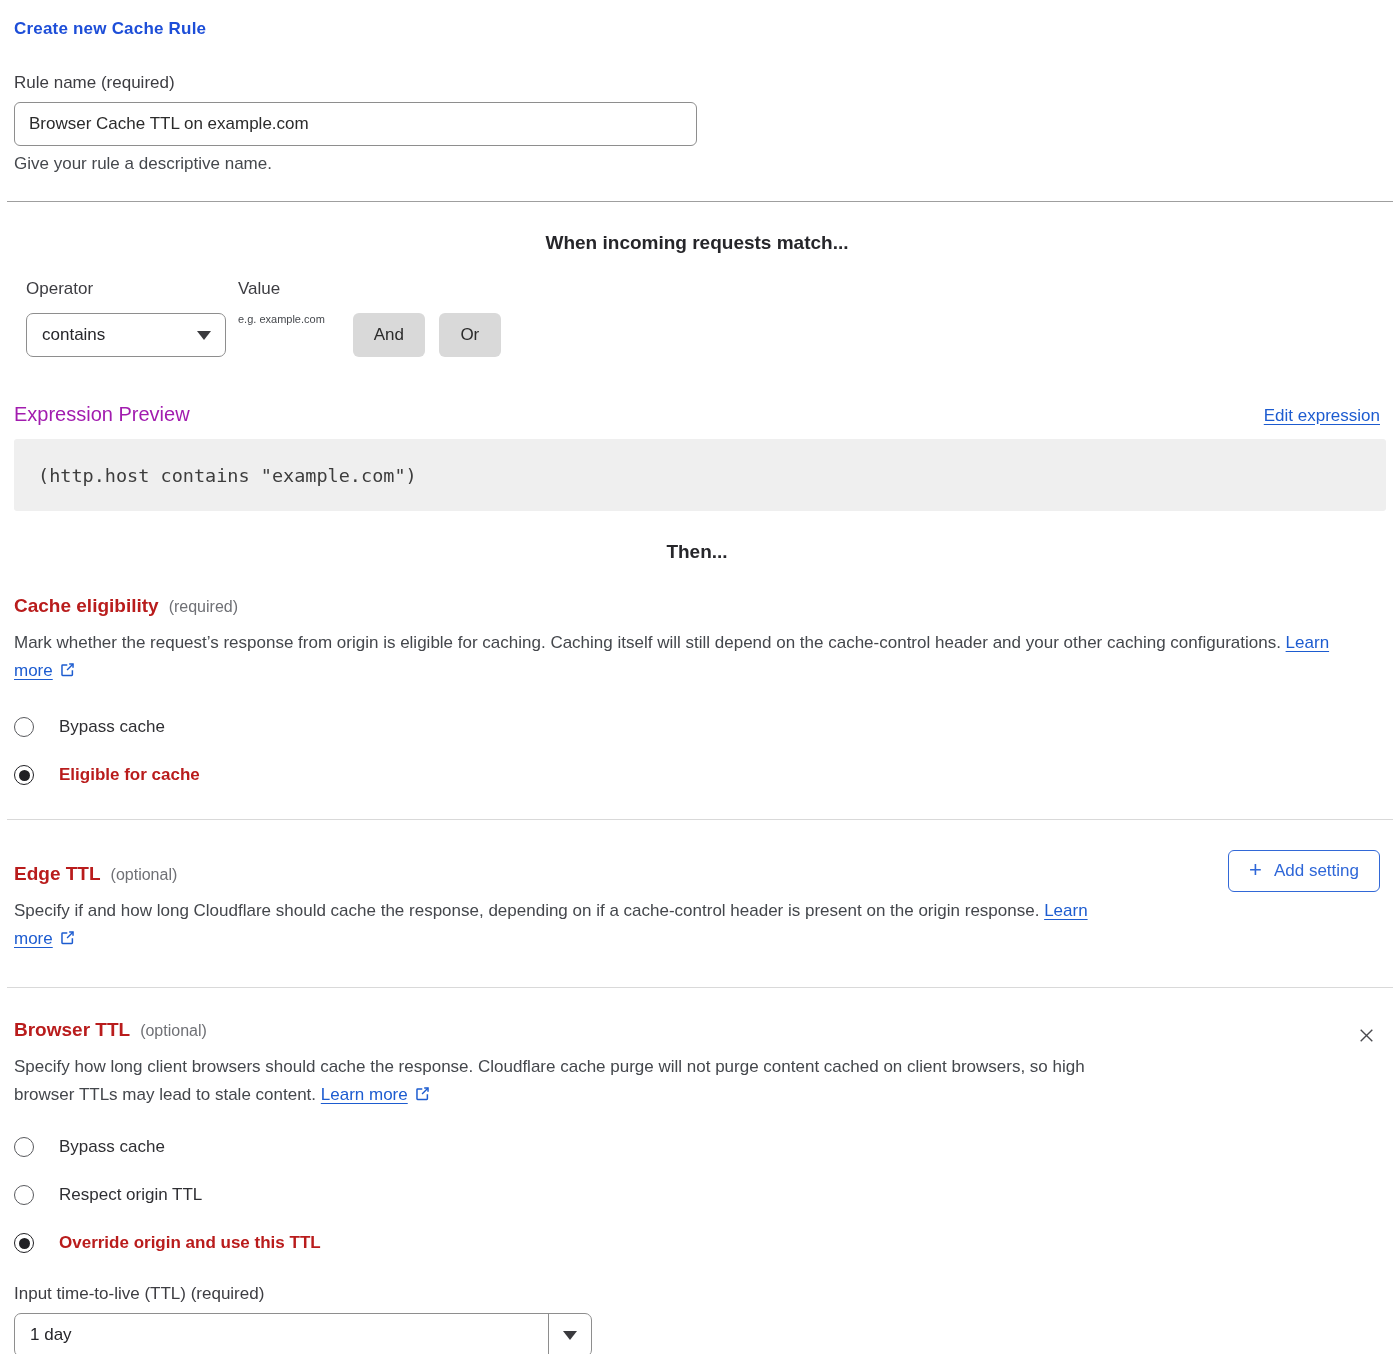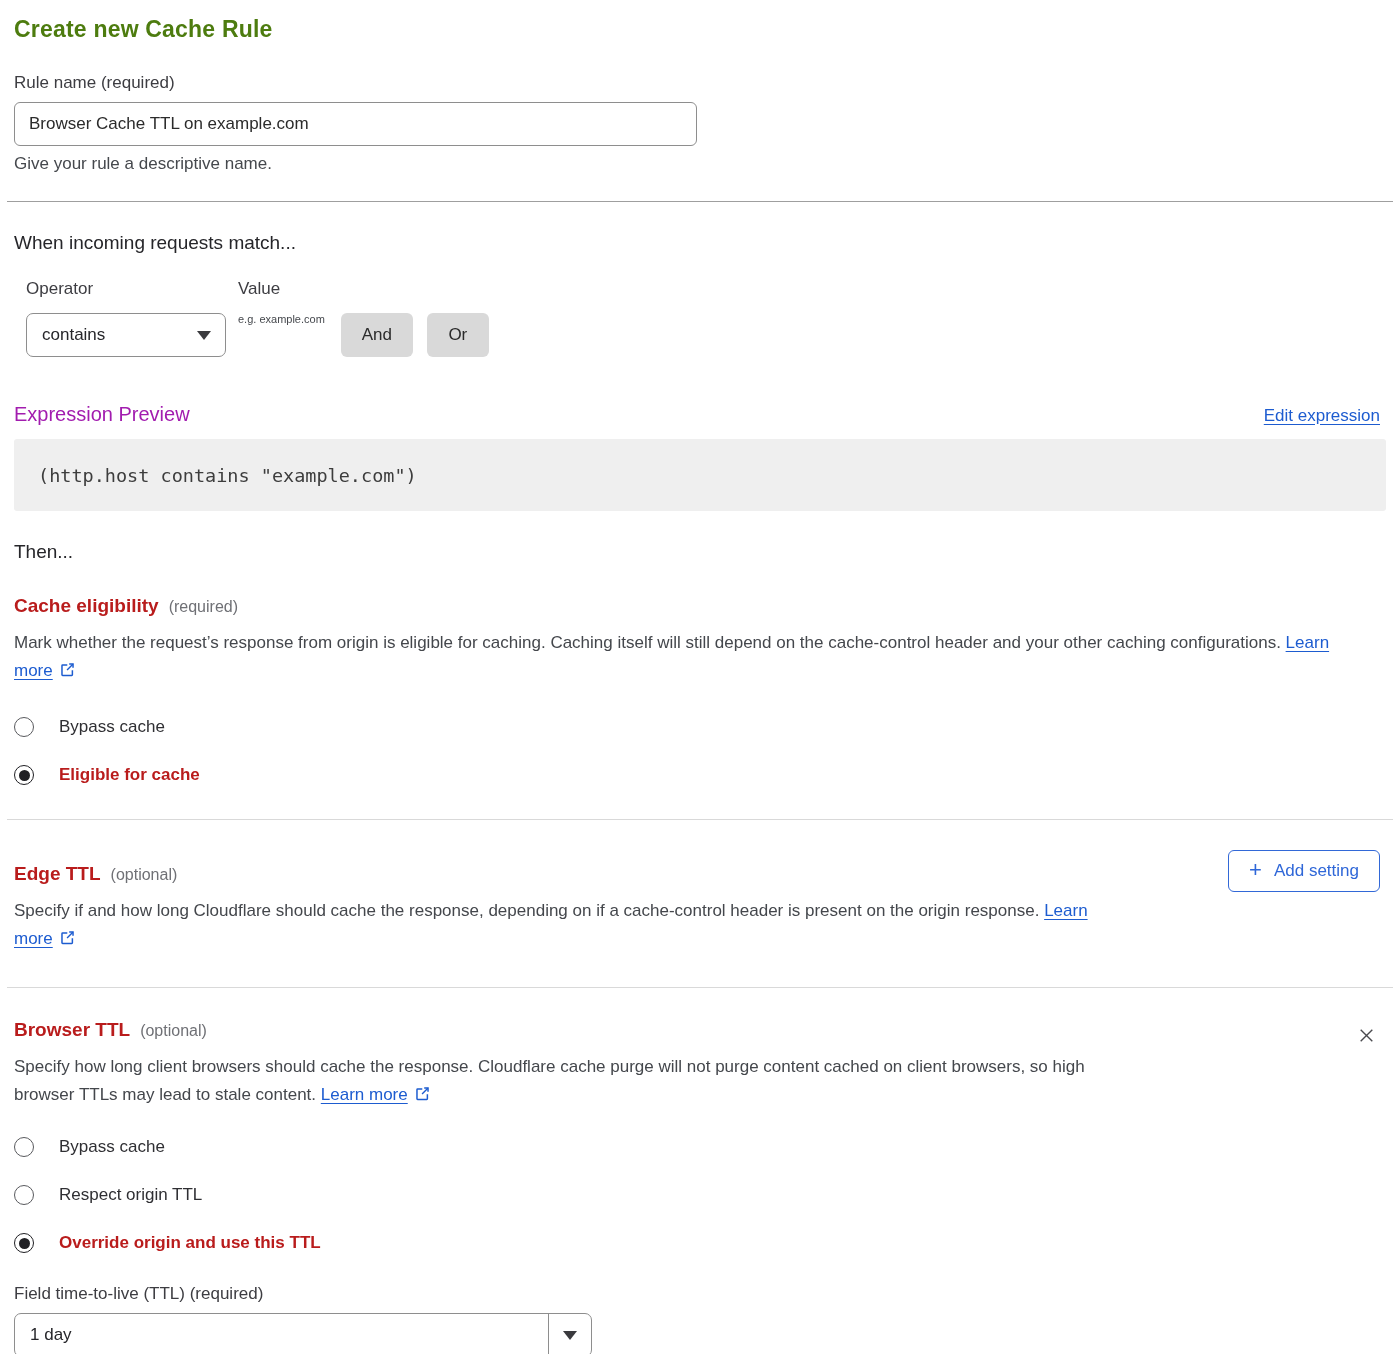--- a/index.html
+++ b/index.html
@@ -5,32 +5,32 @@
   * { box-sizing: border-box; }
   html,body { margin:0; padding:0; background:#ffffff; }
   body {
     width:1400px; height:1354px;
     font-family:"Liberation Sans", sans-serif;
     color:#2b2b2b;
     padding:12px 20px 16px 14px;
     position:relative;
     overflow:hidden;
   }
-  h1 { font-size:23px; font-weight:700; color:#4d7c0f; margin:2px 0 0 0; line-height:30px; letter-spacing:.2px; }
+  h1 { font-size:17px; font-weight:700; color:#1d4ed8; margin:2px 0 0 0; line-height:30px; letter-spacing:.2px; }
   .field-label { font-size:17px; color:#3d3d42; margin-top:29px; line-height:20px; }
   .text-input {
     display:block; width:683px; height:44px; margin-top:9px;
     border:1px solid #8e8e8e; border-radius:6px; padding:0 14px;
     font-family:"Liberation Sans", sans-serif; font-size:17px; color:#2b2b2b; background:#fff;
     outline:none;
   }
   .helper { font-size:17px; color:#45484d; margin-top:8px; line-height:20px; }
   hr.divider { border:none; border-top:1px solid #d9d9d9; margin:27px -13px 0 -7px; }
   hr.divider.dark { border-top-color:#9f9f9f; }
-  h2.section { font-size:19px; font-weight:400; color:#26262a; margin:29px 0 0 0; line-height:23px; }
+  h2.section { font-size:19px; font-weight:700; color:#26262a; margin:29px 0 0 0; line-height:23px;text-align:center; }
   
   .match-grid { display:flex; align-items:flex-start; margin-top:25px; }
   .col-label { font-size:17px; color:#3d3d42; line-height:20px; margin-bottom:14px; }
   .select-box {
     height:44px; border:1px solid #8e8e8e; border-radius:7px; background:#fff;
     display:flex; align-items:center; padding:0 34px 0 15px; position:relative;
     font-size:17px; color:#26262a; cursor:pointer;
   }
   .caret {
     position:absolute; right:14px; top:50%; margin-top:-4px;
@@ -41,21 +41,21 @@
   .ml12 { margin-left:12px; }
   .value-input {
     width:782px; height:44px; border:1px solid #8e8e8e; border-radius:7px;
     background:#e9effc; padding:0 14px; font-family:"Liberation Sans", sans-serif;
     font-size:17px; color:#26262a; outline:none; display:block;
   }
   .andor {
     height:44px; border:none; border-radius:6px; background:#d9d9d9; color:#2b2b2b;
     font-family:"Liberation Sans", sans-serif; font-size:17px; cursor:pointer; margin-top:34px;
   }
-  .btn-and { width:72px; margin-left:16px; }
+  .btn-and { width:72px; margin-left:28px; }
   .btn-or  { width:62px; margin-left:14px; }
   .eg-helper { font-size:11px; color:#45484d; margin-top:9px; }
   
   .expr-row { display:flex; justify-content:space-between; align-items:flex-end; margin-top:46px; }
   .expr-label { font-size:20px; color:#a21caf; }
   a.link { color:#1d5cd0; text-decoration:underline; text-underline-offset:3px; cursor:pointer; font-size:17px; }
   .code-block {
     margin-top:13px; margin-right:-6px; background:#efefef; border-radius:3px;
     height:72px; display:flex; align-items:center; padding:0 24px;
     font-family:"DejaVu Sans Mono", monospace; font-size:18.5px; color:#3d3d3d;
@@ -213,19 +213,19 @@
 </div>
 <div class="radio-row">
   <span class="radio"></span>
   <span class="radio-label">Respect origin TTL</span>
 </div>
 <div class="radio-row">
   <span class="radio checked"></span>
   <span class="radio-label bold">Override origin and use this TTL</span>
 </div>
 
-<div class="field-label" style="margin-top:31px;">Field time-to-live (TTL) (required)</div>
+<div class="field-label" style="margin-top:31px;">Input time-to-live (TTL) (required)</div>
 <div class="ttl-select">
   <span>1 day</span>
   <span class="ttl-arrow">
     <span class="caret"></span>
   </span>
 </div>
 
 </body></html>

